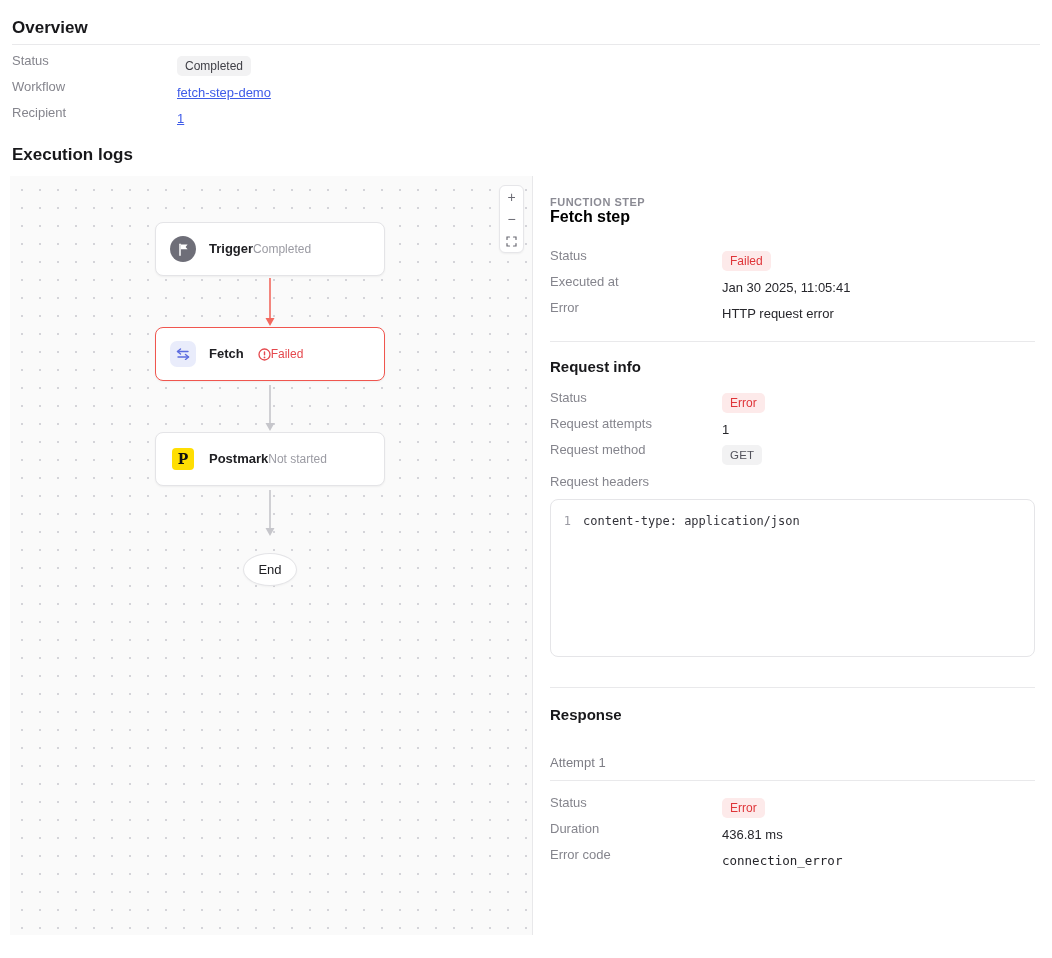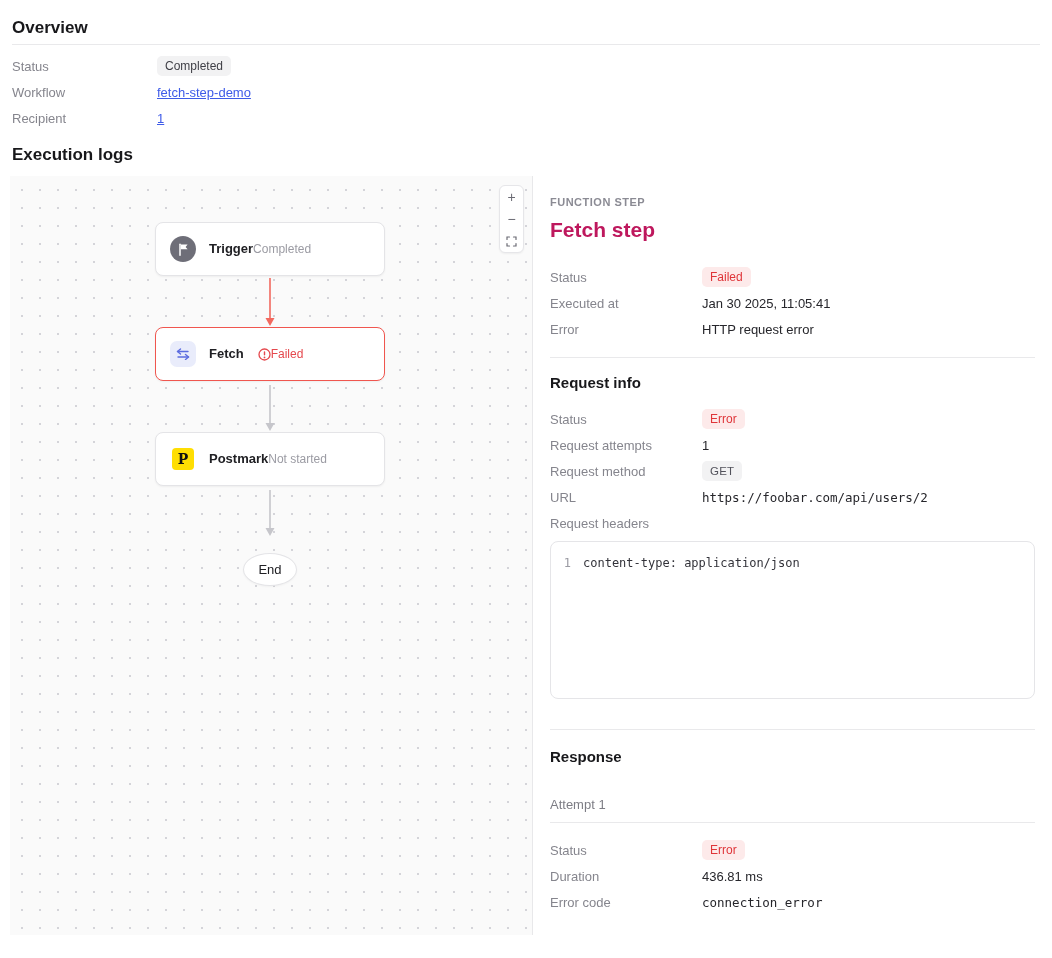--- a/index.html
+++ b/index.html
@@ -5,21 +5,21 @@
   * { box-sizing: border-box; margin: 0; padding: 0; }
   html,body { width:1052px; height:958px; background:#fff; overflow:hidden; }
   body { font-family:"Liberation Sans","DejaVu Sans",sans-serif; font-size:13px; color:#232328; }
   .mono { font-family:"DejaVu Sans Mono","Liberation Mono",monospace; font-size:12.5px; }
 
   
   .overview { padding:18px 12px 0 12px; }
   .h-lg { font-size:17px; font-weight:700; line-height:20px; color:#18181b; }
   .divider-full { height:1px; background:#e9e9eb; margin-top:6px; }
   .kv-rows { padding-top:8px; }
-  .kv-row { display:flex; align-items:center; height:26px; }
+  .kv-row { display:flex; height:26px;gap:20px; }
   .kv-label { width:145px; color:#85858d; flex:none; }
   .kv-value { display:flex; align-items:center; gap:7px; color:#26262b; }
 
   .badge { display:inline-block; padding:3px 8px; border-radius:5px; font-size:12px; line-height:14px; }
   .badge-gray { background:#f2f2f3; color:#3f3f46; }
   .badge-red { background:#fdeaea; color:#df3539; }
   .badge-method { background:#f2f2f3; color:#52525b; font-size:11.5px; letter-spacing:.2px; }
 
   a.link { color:#3e5be8; text-decoration:underline; cursor:pointer; }
 
@@ -62,21 +62,21 @@
 
   .controls { position:absolute; top:9px; left:489px; width:25px; background:#fff;
               border:1px solid #e6e6e9; border-radius:6px; box-shadow:0 1px 2px rgba(0,0,0,.05);
               display:flex; flex-direction:column; }
   .ctrl-btn { height:22px; display:flex; align-items:center; justify-content:center;
               color:#6b6b74; font-size:14px; cursor:pointer; background:none; border:none; }
 
   
   .panel { flex:1; padding:20px 17px 0 17px; }
   .kicker { font-size:11px; font-weight:600; letter-spacing:.5px; color:#8b8b94; }
-  .panel-title { font-size:21px; font-weight:700; color:#be185d; margin-top:10px; }
+  .panel-title { font-size:16px; font-weight:700; color:#000000; }
   .panel .kv-label { width:152px; }
   .rows-block { margin-top:22px; }
   .divider-panel { height:1px; background:#e9e9eb; margin-top:15px; }
   .h-md { font-size:15px; font-weight:700; color:#18181b; line-height:18px; margin-top:16px; }
   .req-rows { margin-top:14px; }
   .headers-label { height:26px; display:flex; align-items:center; color:#85858d; }
 
   .code-block { margin-top:5px; height:158px; border:1px solid #e5e5e8; border-radius:8px;
                 background:#fff; padding:13px 0; overflow:hidden; }
   .code-line { display:flex; font-family:"DejaVu Sans Mono","Liberation Mono",monospace;
@@ -235,24 +235,20 @@
       <div class="kv-row">
         <div class="kv-label">Request attempts</div>
         <div class="kv-value">1</div>
       </div>
       <div class="kv-row">
         <div class="kv-label">Request method</div>
         <div class="kv-value">
             <span class="badge badge-method">GET</span>
           </div>
       </div>
-      <div class="kv-row">
-        <div class="kv-label">URL</div>
-        <div class="kv-value mono">https://foobar.com/api/users/2</div>
-      </div>
       <div class="headers-label">Request headers</div>
     </div>
 
     <div class="code-block">
       <div class="code-line">
         <span class="code-no">1</span>
         <span class="code-content">content-type: application/json</span>
       </div>
     </div>
 

